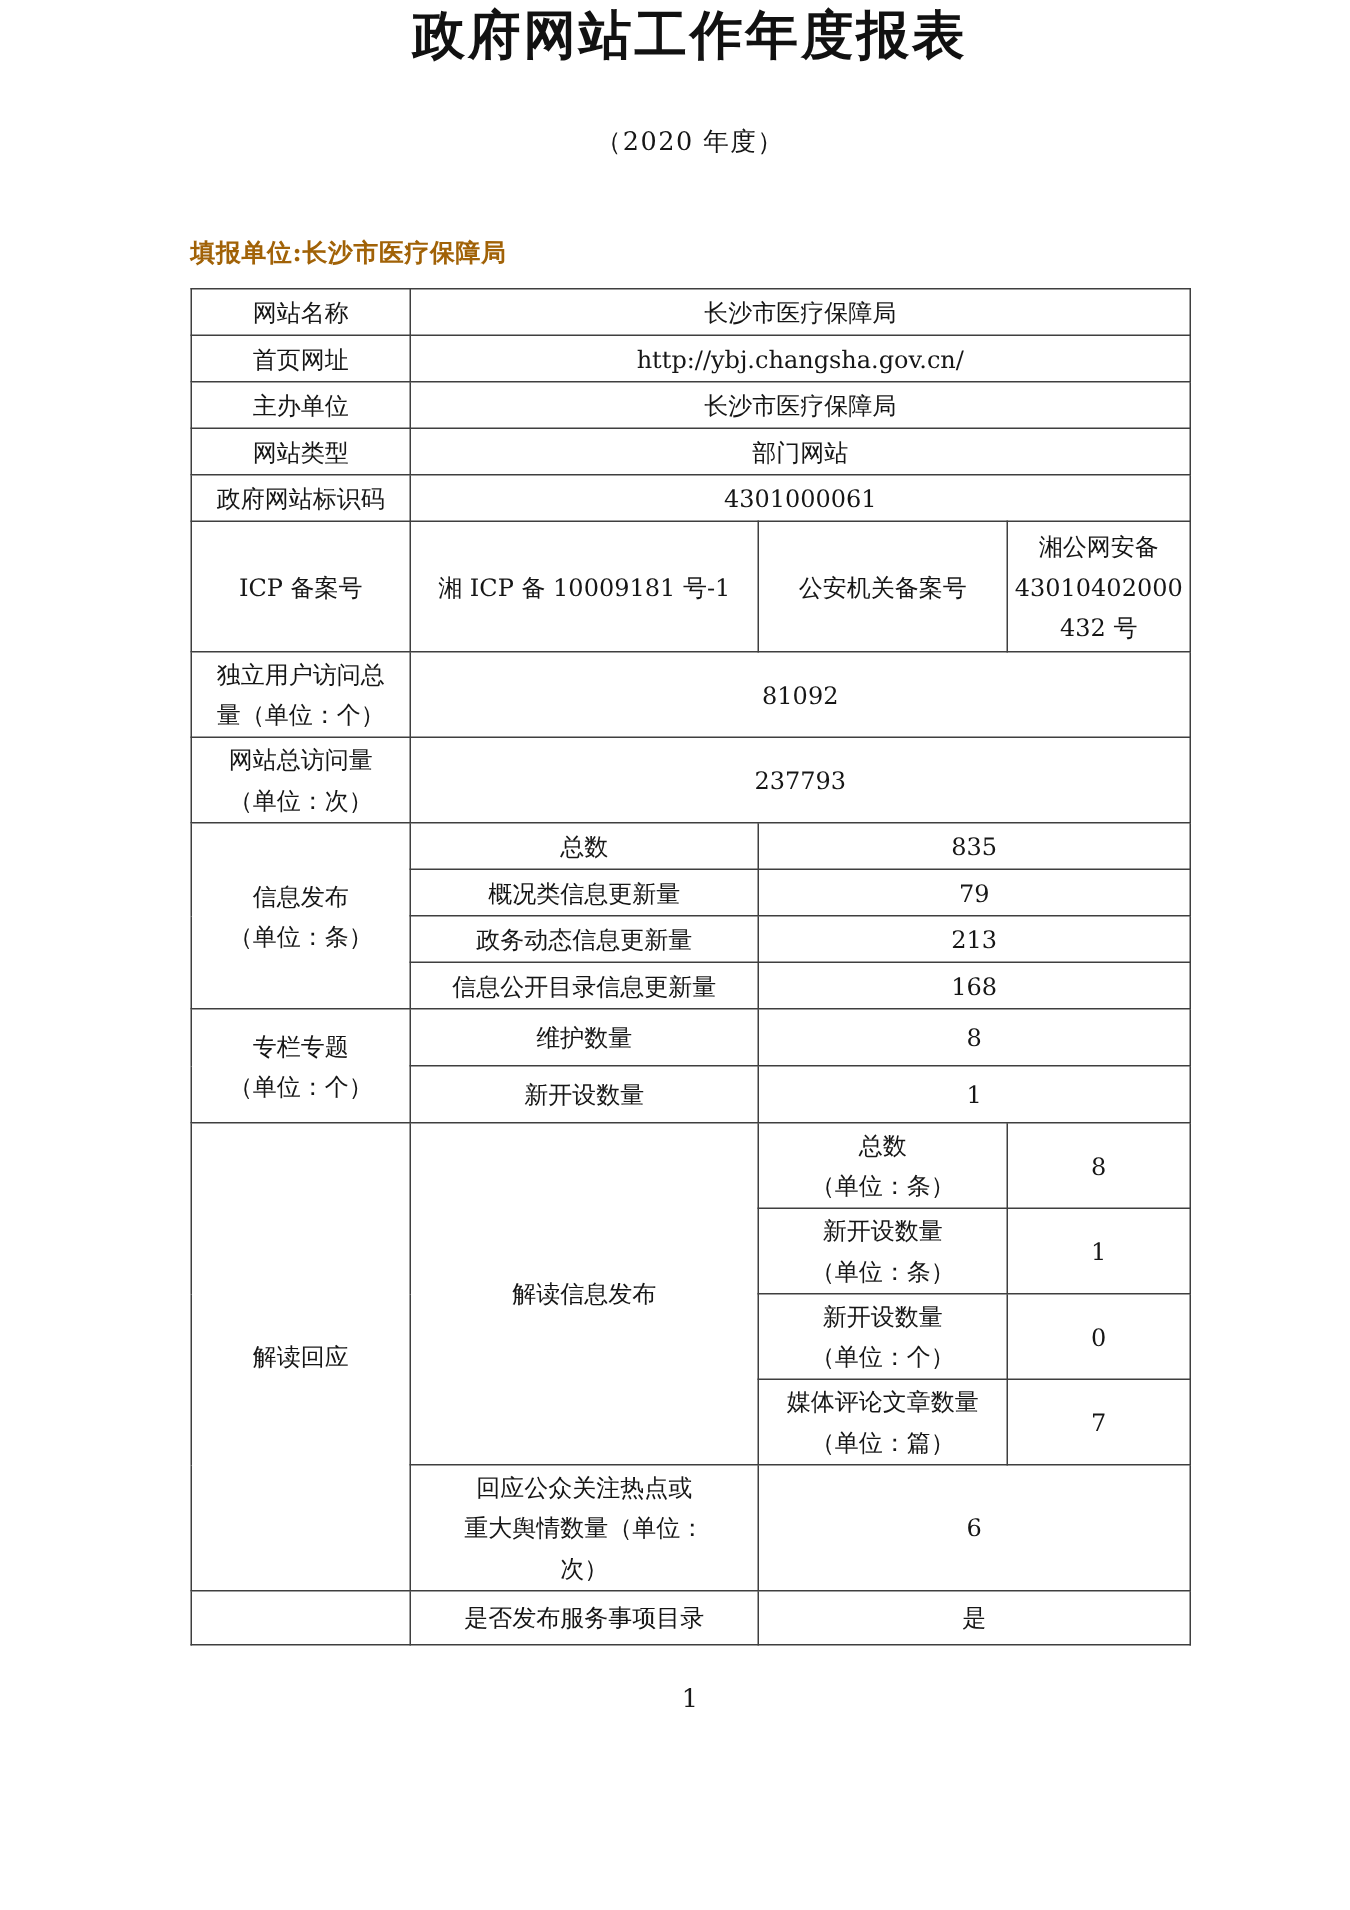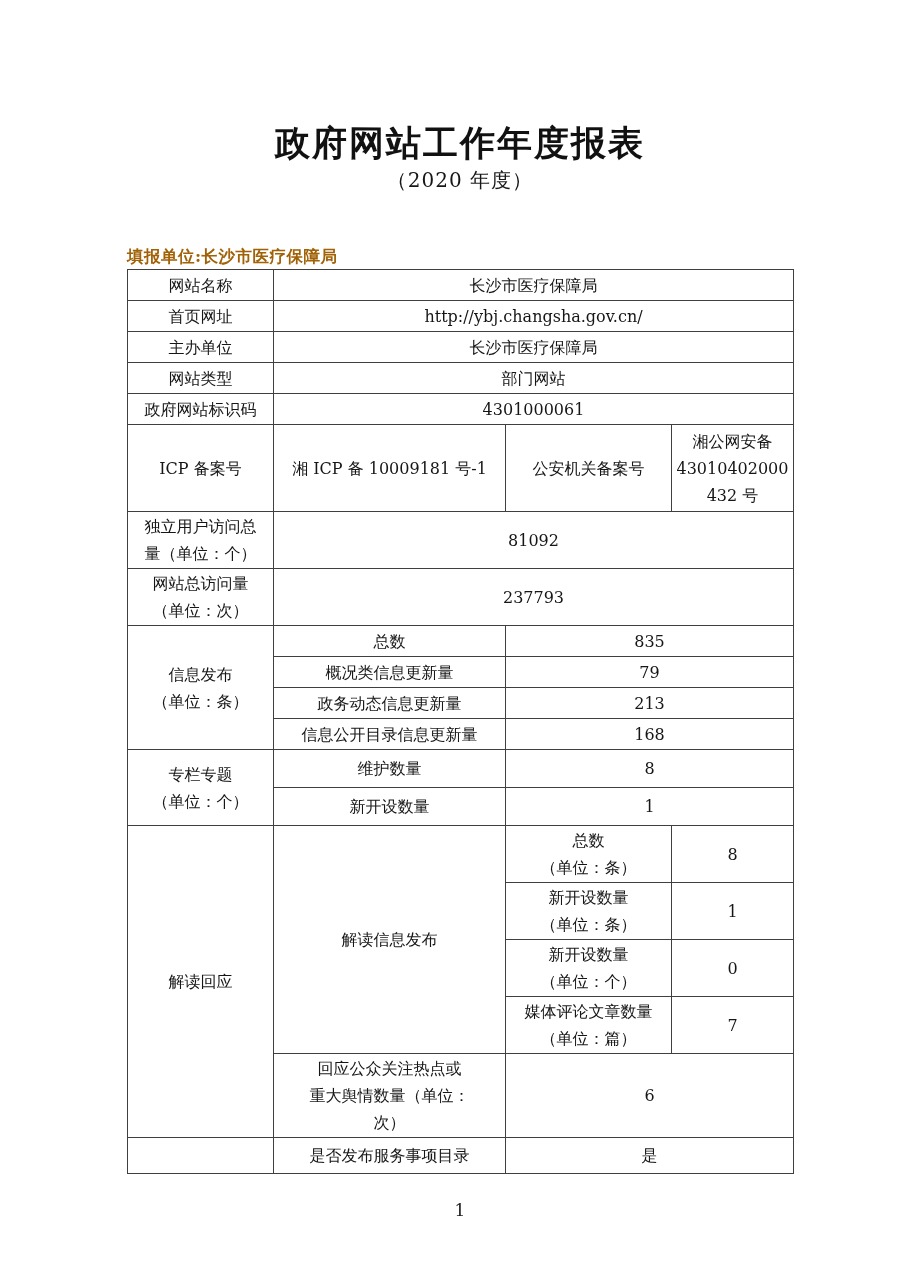--- a/index.html
+++ b/index.html
@@ -15,43 +15,43 @@
     height: 1273px;
     background: #ffffff;
     overflow: hidden;
   }
   .content {
     width: 666px;
     margin-left: 127px;
   }
   .report-title {
     margin: 0;
-    padding-top: 120px;
     text-align: center;
     font-family: "Liberation Sans", "DejaVu Sans", sans-serif;
     font-weight: bold;
     font-size: 35px;
     letter-spacing: 2px;
     color: #111111;
   }
   .report-subtitle {
-    text-align: center;
-    font-size: 20px;
+    margin-top: 36px;
+    text-align: center;
+    font-size: 17px;
     letter-spacing: 1px;
     color: #161616;
   }
   .reporting-unit {
     margin-top: 52px;
     font-size: 16.5px;
     font-weight: bold;
     color: #a16207;
     letter-spacing: 0.5px;
   }
   table.report {
-    margin-top: 1px;
+    margin-top: 12px;
     width: 666px;
     border-collapse: collapse;
     table-layout: fixed;
     border-radius: 17px;
   }
   table.report td {
     border: 1px solid #3f3f3f;
     text-align: center;
     vertical-align: middle;
     font-size: 16px;

